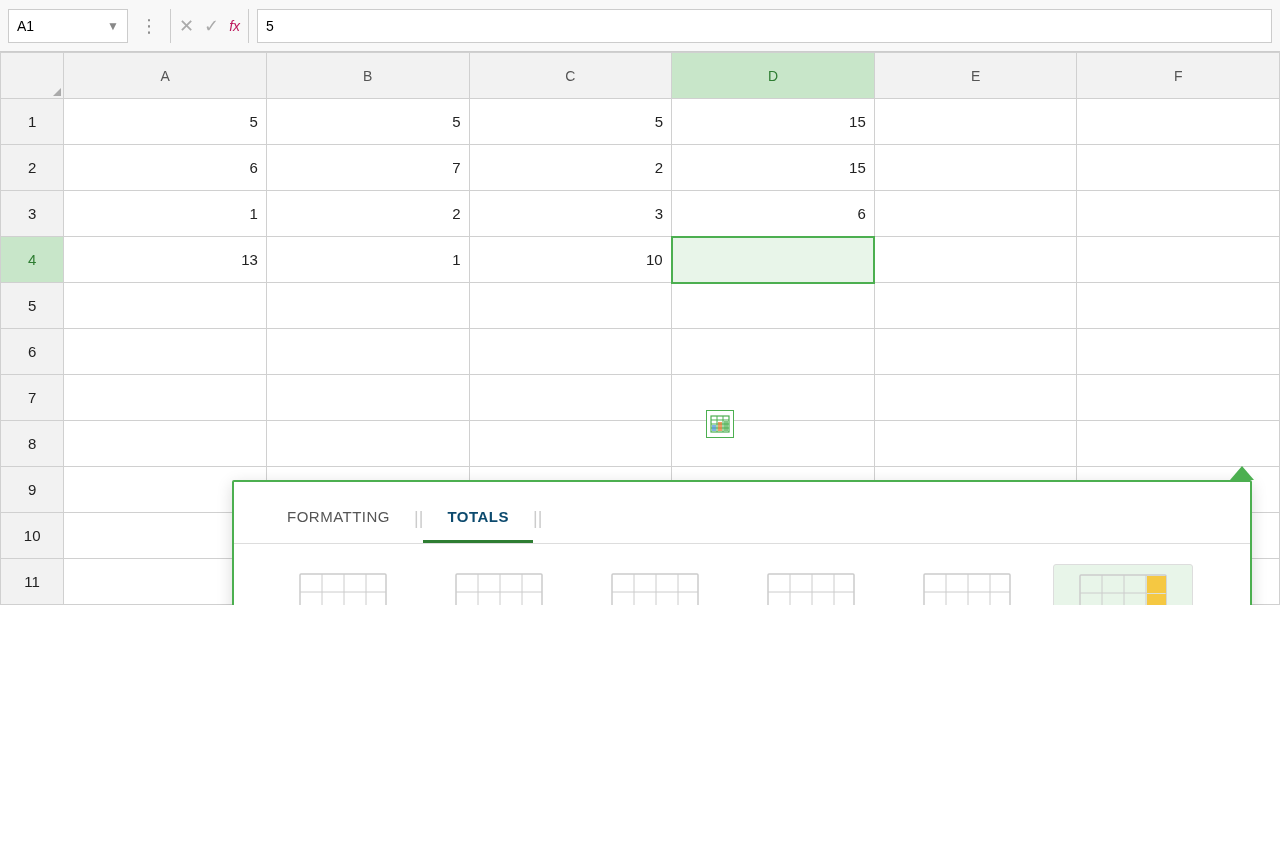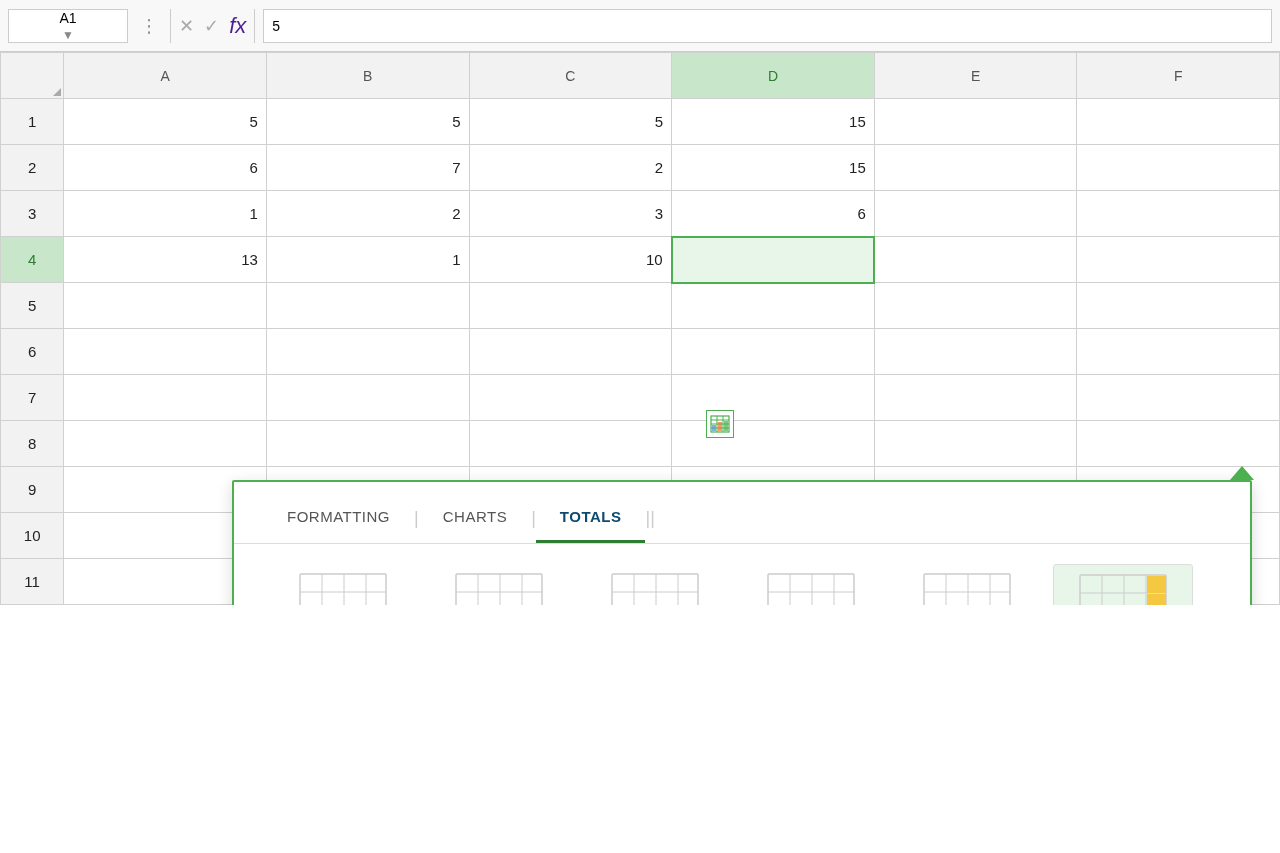--- a/index.html
+++ b/index.html
@@ -18,35 +18,34 @@
     .cell-ref-box {
       display: flex;
       align-items: center;
       border: 1px solid #ccc;
       background: #fff;
       width: 120px;
       height: 34px;
       padding: 0 8px;
       font-size: 14px;
       justify-content: space-between;
-      flex-direction: column;
     }
     .formula-actions {
       display: flex;
       align-items: center;
       gap: 10px;
       color: #aaa;
       font-size: 18px;
       padding: 0 8px;
       border-left: 1px solid #ccc;
       border-right: 1px solid #ccc;
       height: 34px;
     }
     .formula-actions span { cursor: pointer; }
-    .fx-label { font-style: italic; font-size: 22px; color: #4c1d95; }
+    .fx-label { font-style: italic; font-size: 14px; color: #be185d; }
     .formula-input {
       flex: 1;
       border: none;
       outline: none;
       font-size: 14px;
       padding: 0 8px;
       background: #fff;
       border: 1px solid #ccc;
       height: 34px;
     }
@@ -388,21 +387,20 @@
       <rect x="14" y="6" width="4" height="10" fill="#4caf50" opacity="0.7"></rect>
     </svg>
   </div>
 
   <div class="popup-arrow-wrapper">
     <div class="popup-arrow-up"></div>
     <div class="popup">
       <div class="popup-tabs">
         <div class="popup-tab">FORMATTING</div>
         <div class="popup-tab-divider">|</div>
-        <div class="popup-tab">CHARTS</div>
         <div class="popup-tab-divider">|</div>
         <div class="popup-tab active">TOTALS</div>
         <div class="popup-tab-divider">|</div>
         <div class="popup-tab-divider">|</div>
       </div>
       <div class="popup-content">
         <button class="popup-prev-btn">‹</button>
         <div class="popup-items">
 
           <div class="popup-item">

